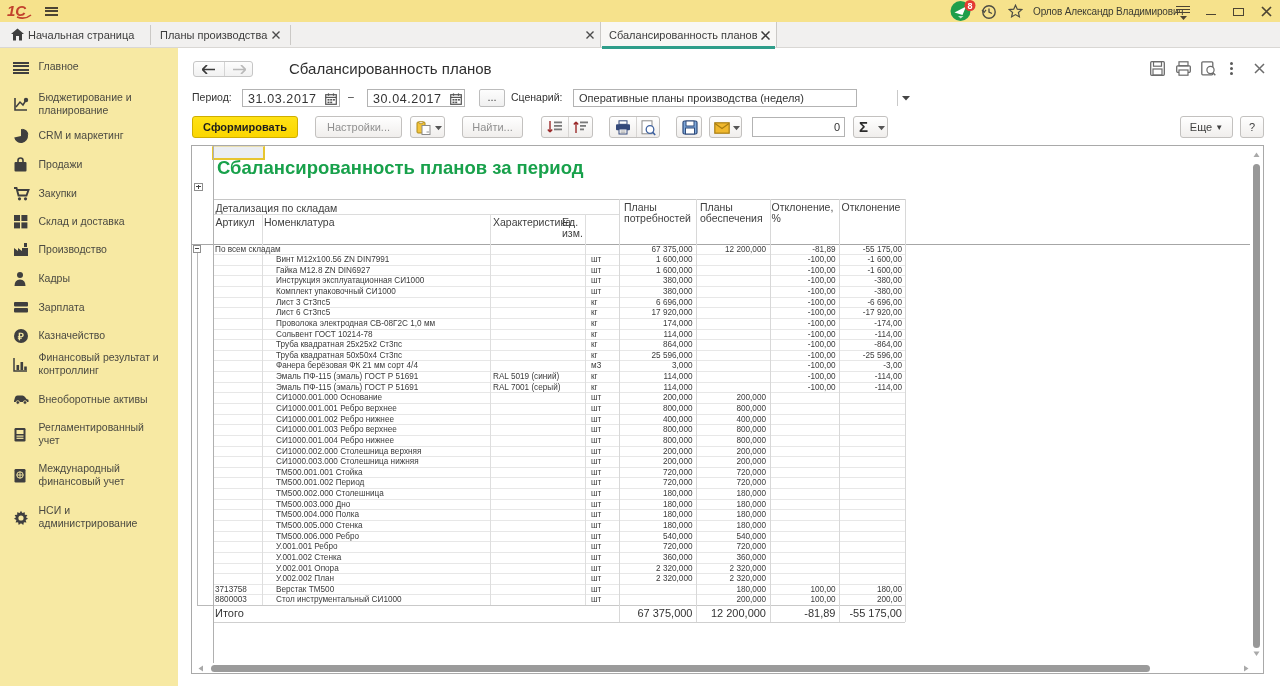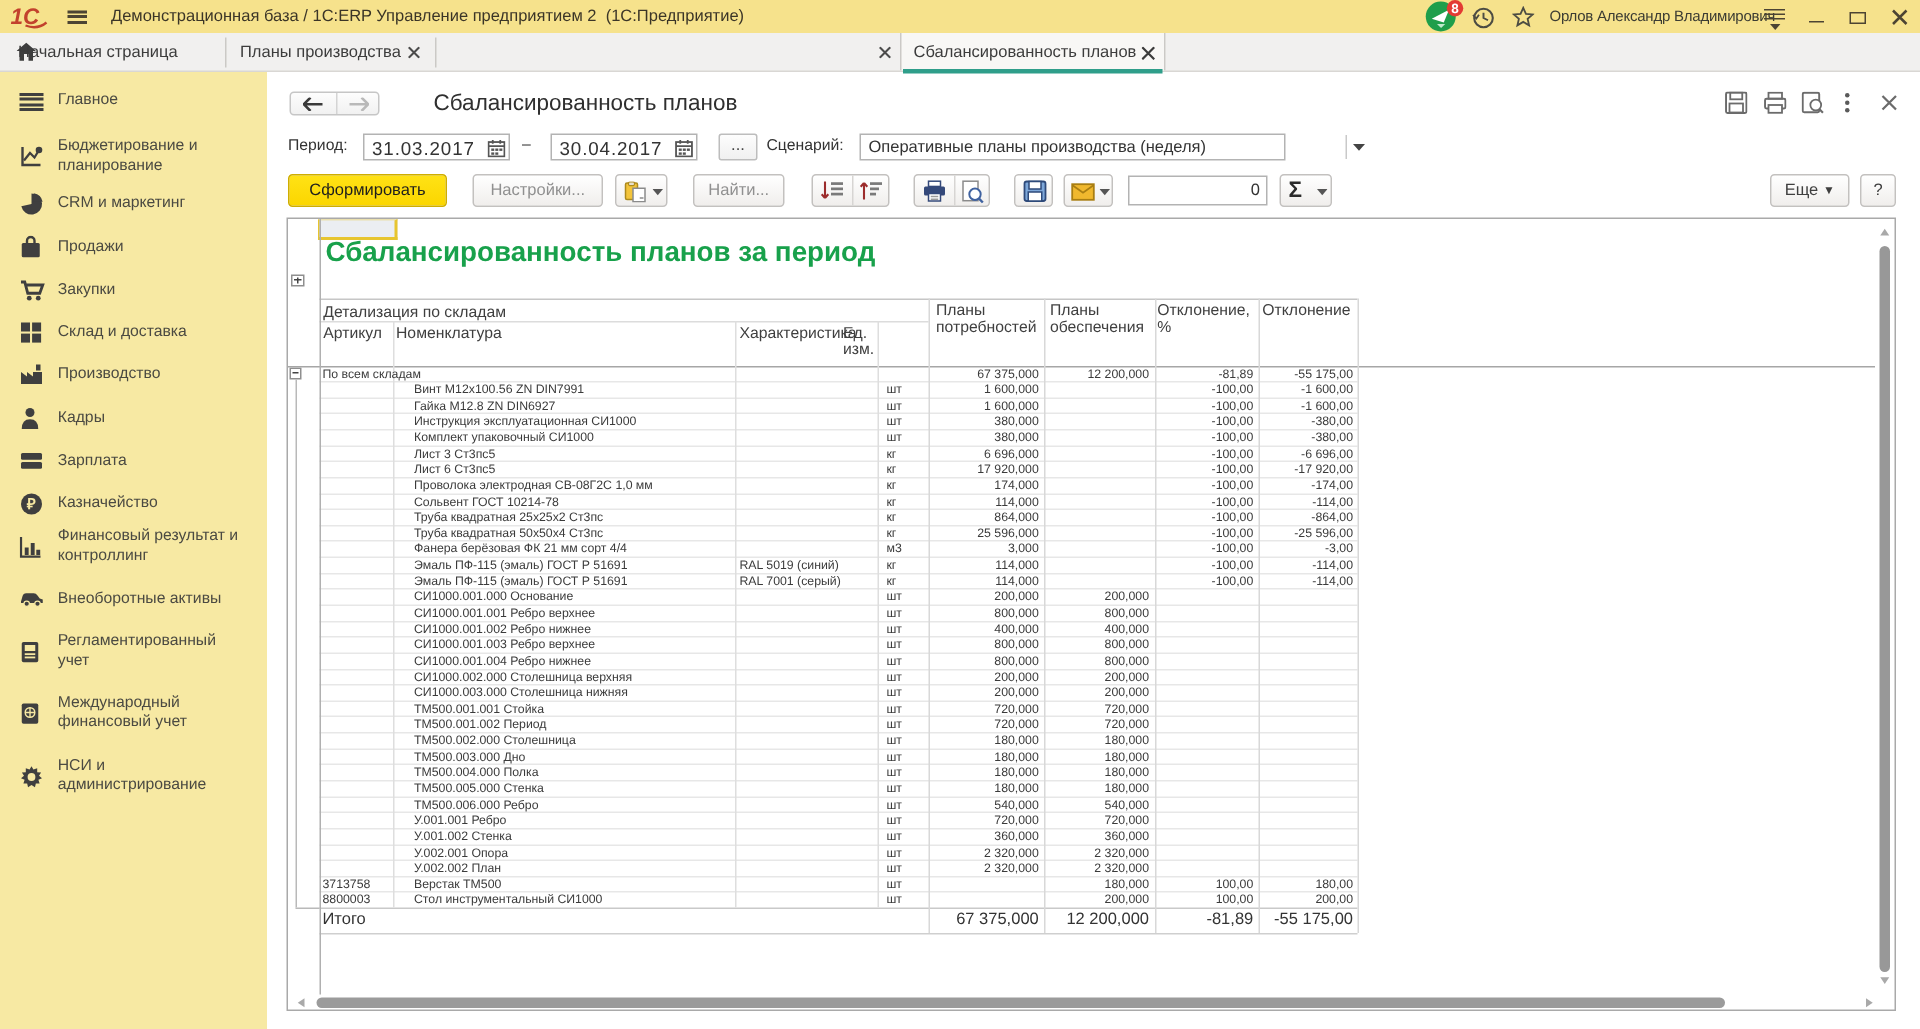--- a/index.html
+++ b/index.html
@@ -34,21 +34,20 @@
 <div id="topbar">
 <svg class="abs" style="left:7px;top:2px" width="26" height="18" viewBox="0 0 26 18">
  <text x="0" y="14" font-family="Liberation Sans" font-size="15" font-weight="bold" font-style="italic" fill="#c2412d">1С</text>
  <path d="M10 15 Q18 18 24 13" stroke="#c2412d" stroke-width="1.6" fill="none"></path>
 </svg>
 <div class="abs" style="left:45px;top:7px;width:13px;height:9px">
  <div style="height:1.8px;background:#4c4433"></div>
       <div style="height:1.8px;background:#4c4433;margin-top:1.6px"></div>
       <div style="height:1.8px;background:#4c4433;margin-top:1.6px"></div>
 </div>
-<div class="abs" style="left:74px;top:5px;font-size:11px;color:#3b3527">Демонстрационная база / 1С:ERP Управление предприятием 2&nbsp; (1С:Предприятие)</div>
 <svg class="abs" style="left:949px;top:0px" width="28" height="22" viewBox="0 0 28 22">
  <circle cx="11.5" cy="11" r="10" fill="#1f9e4b"></circle>
  <path d="M5.5 12.5 L17 6.5 L13.5 15 Z" fill="#fff"></path>
  <path d="M9 16 L14.5 16 L11.7 18.6 Z" fill="#bfe9cd"></path>
  <circle cx="21" cy="5.5" r="5.5" fill="#e33b33"></circle>
  <text x="21" y="8.8" text-anchor="middle" font-size="9" font-weight="bold" fill="#fff" font-family="Liberation Sans">8</text>
 </svg>
 <svg class="abs" style="left:981px;top:4px" width="16" height="16" viewBox="0 0 16 16">
  <circle cx="8" cy="8" r="6.2" fill="none" stroke="#4c4c43" stroke-width="1.4"></circle>
  <path d="M8 4.5 L8 8 L11 9.5" fill="none" stroke="#4c4c43" stroke-width="1.3"></path>
@@ -70,21 +69,21 @@
 <div class="abs" style="left:1233px;top:7.5px;width:10.5px;height:8.5px;border:1.5px solid #4c4433"></div>
 <svg class="abs" style="left:1261px;top:5.5px" width="11" height="11" viewBox="0 0 11 11">
       <path d="M1 1 L10 10 M10 1 L1 10" stroke="#4c4433" stroke-width="1.7"></path>
     </svg>
 </div>
 
 <div id="tabbar">
 <svg class="abs" style="left:11px;top:6px" width="13" height="13" viewBox="0 0 13 13">
  <path d="M6.5 0.5 L13 6 L11 6 L11 12.5 L8 12.5 L8 8 L5 8 L5 12.5 L2 12.5 L2 6 L0 6 Z" fill="#3e3e3e"></path>
 </svg>
-<div class="tabtxt" style="left:12px">Начальная страница</div>
+<div class="tabtxt" style="left:28px">Начальная страница</div>
 <div class="tsep" style="left:150px;top:3px;height:20px"></div>
 <div class="tabtxt" style="left:160px">Планы производства</div>
 <svg class="abs" style="left:272px;top:9px" width="8" height="8" viewBox="0 0 8 8">
       <path d="M0.5 0.5 L7.5 7.5 M7.5 0.5 L0.5 7.5" stroke="#4b4b4b" stroke-width="1.4"></path>
     </svg>
 <div class="tsep" style="left:290px;top:3px;height:20px"></div>
 <svg class="abs" style="left:586px;top:9px" width="8" height="8" viewBox="0 0 8 8">
       <path d="M0.5 0.5 L7.5 7.5 M7.5 0.5 L0.5 7.5" stroke="#4b4b4b" stroke-width="1.4"></path>
     </svg>
 <div class="abs" style="left:600px;top:0;width:177px;height:25px;background:#f8f7f5;border-left:1px solid #cbc9c6;border-right:1px solid #cbc9c6"></div>
@@ -254,21 +253,21 @@
 <div class="abs" style="left:479px;top:89px;width:26px;height:18px;border:1px solid #bdbdbd;border-radius:2px;background:linear-gradient(#fdfdfd,#f0f0f0);text-align:center;font-size:11px;color:#444;line-height:14px">...</div>
 <div class="lbl" style="left:511px">Сценарий:</div>
 <div class="fld" style="left:573px;width:284px">
  <div class="abs" style="left:5px;top:2px;white-space:nowrap">Оперативные планы производства (неделя)</div>
  <div class="abs" style="left:323px;top:0px;width:1px;height:16px;background:#c9c9c9"></div>
  <svg class="abs" style="left:328px;top:6px" width="8" height="5" viewBox="0 0 8 5">
       <path d="M0 0 L8 0 L4 4.5 Z" fill="#444"></path>
     </svg>
 </div>
 
-<div class="btn" style="left:192px;width:106px;background:linear-gradient(#ffe215,#fbd600);border:1px solid #cfae00;color:#1d1d1d;font-weight:normal;font-size:11px;line-height:20px">Сформировать</div>
+<div class="btn" style="left:192px;width:106px;background:linear-gradient(#ffe215,#fbd600);border:1px solid #cfae00;color:#1d1d1d;font-weight:bold;font-size:11px;line-height:20px">Сформировать</div>
 <div class="btn" style="left:315px;width:87px;line-height:20px">Настройки...</div>
 <div class="btn" style="left:410px;width:35px">
  <svg class="abs" style="left:5px;top:3.5px" width="15" height="14" viewBox="0 0 15 14">
       <rect x="1" y="1" width="8" height="11" rx="1" fill="#f3c43b" stroke="#ad8a1d" stroke-width="1"></rect>
       <rect x="3" y="0.3" width="4" height="2.4" rx="0.8" fill="#e7e0ce" stroke="#ad8a1d" stroke-width="0.8"></rect>
       <rect x="6" y="4.5" width="8" height="9" fill="#fff" stroke="#8b8b8b" stroke-width="1"></rect>
       <path d="M10.5 11 L13 11" stroke="#8b8b8b" stroke-width="0.9"></path>
     </svg>
  <svg class="abs" style="left:24px;top:9px" width="7" height="4.5" viewBox="0 0 7 4.5">
       <path d="M0 0 L7 0 L3.5 4.2 Z" fill="#555"></path>

